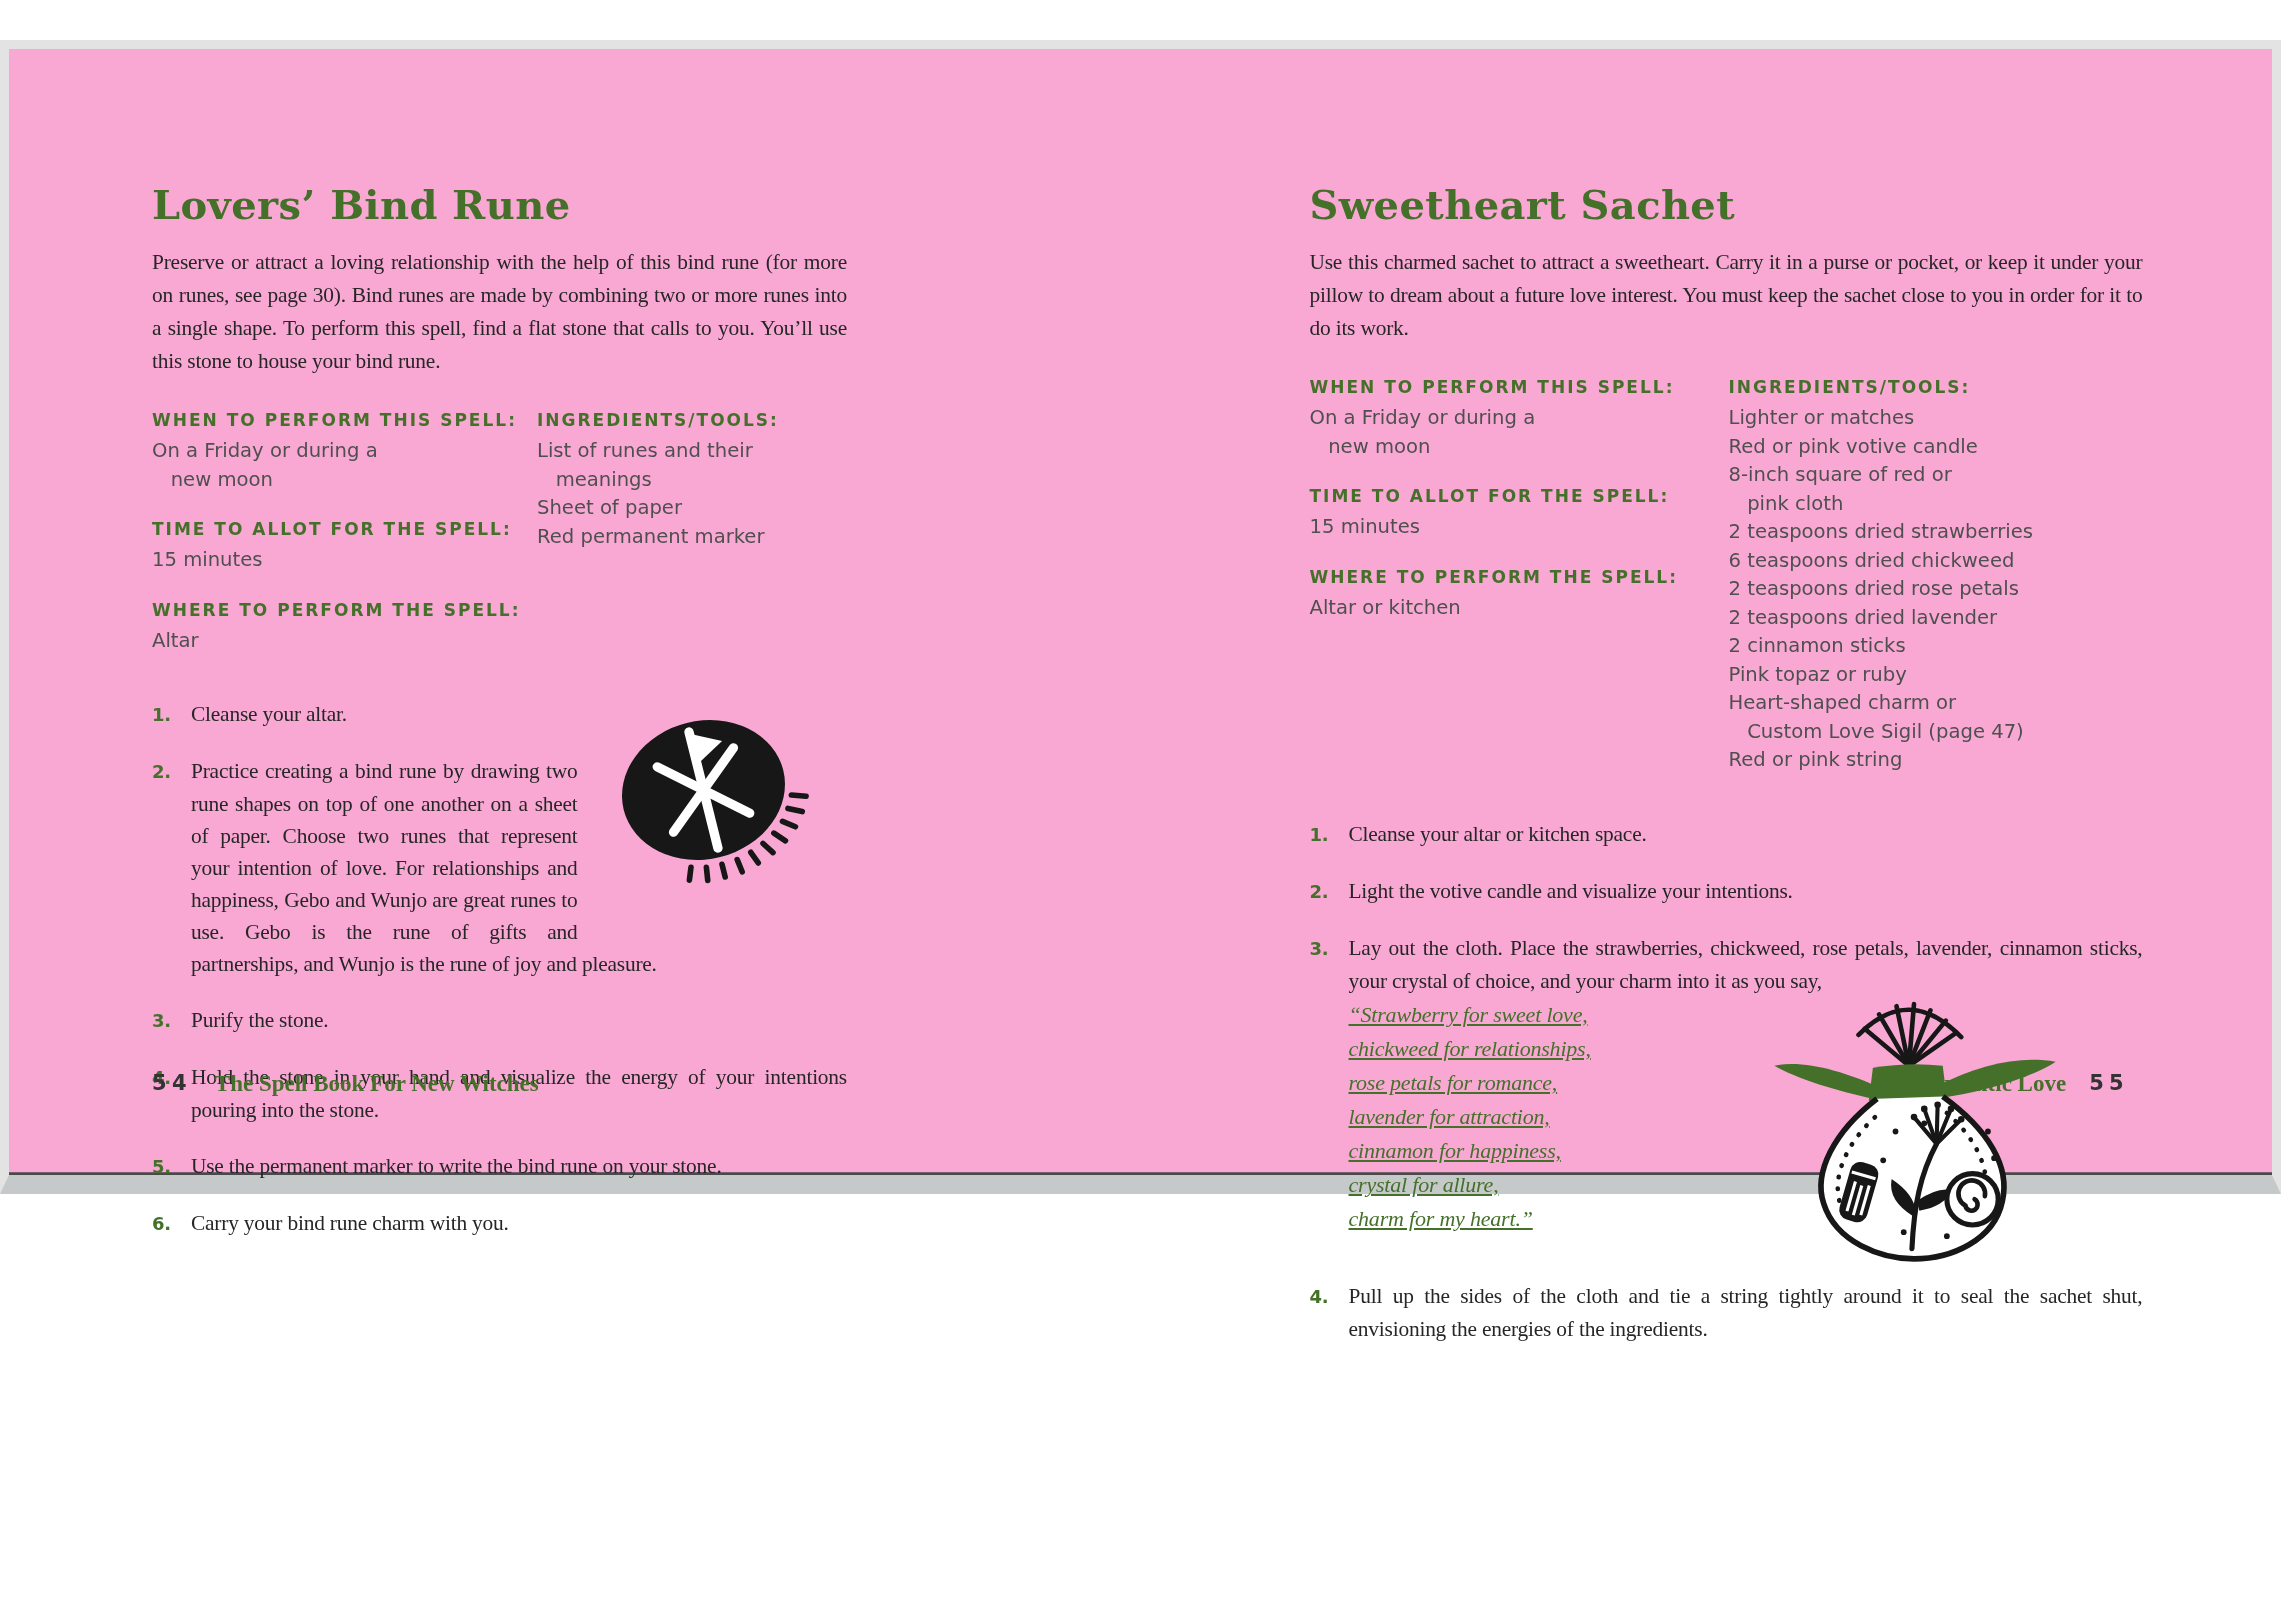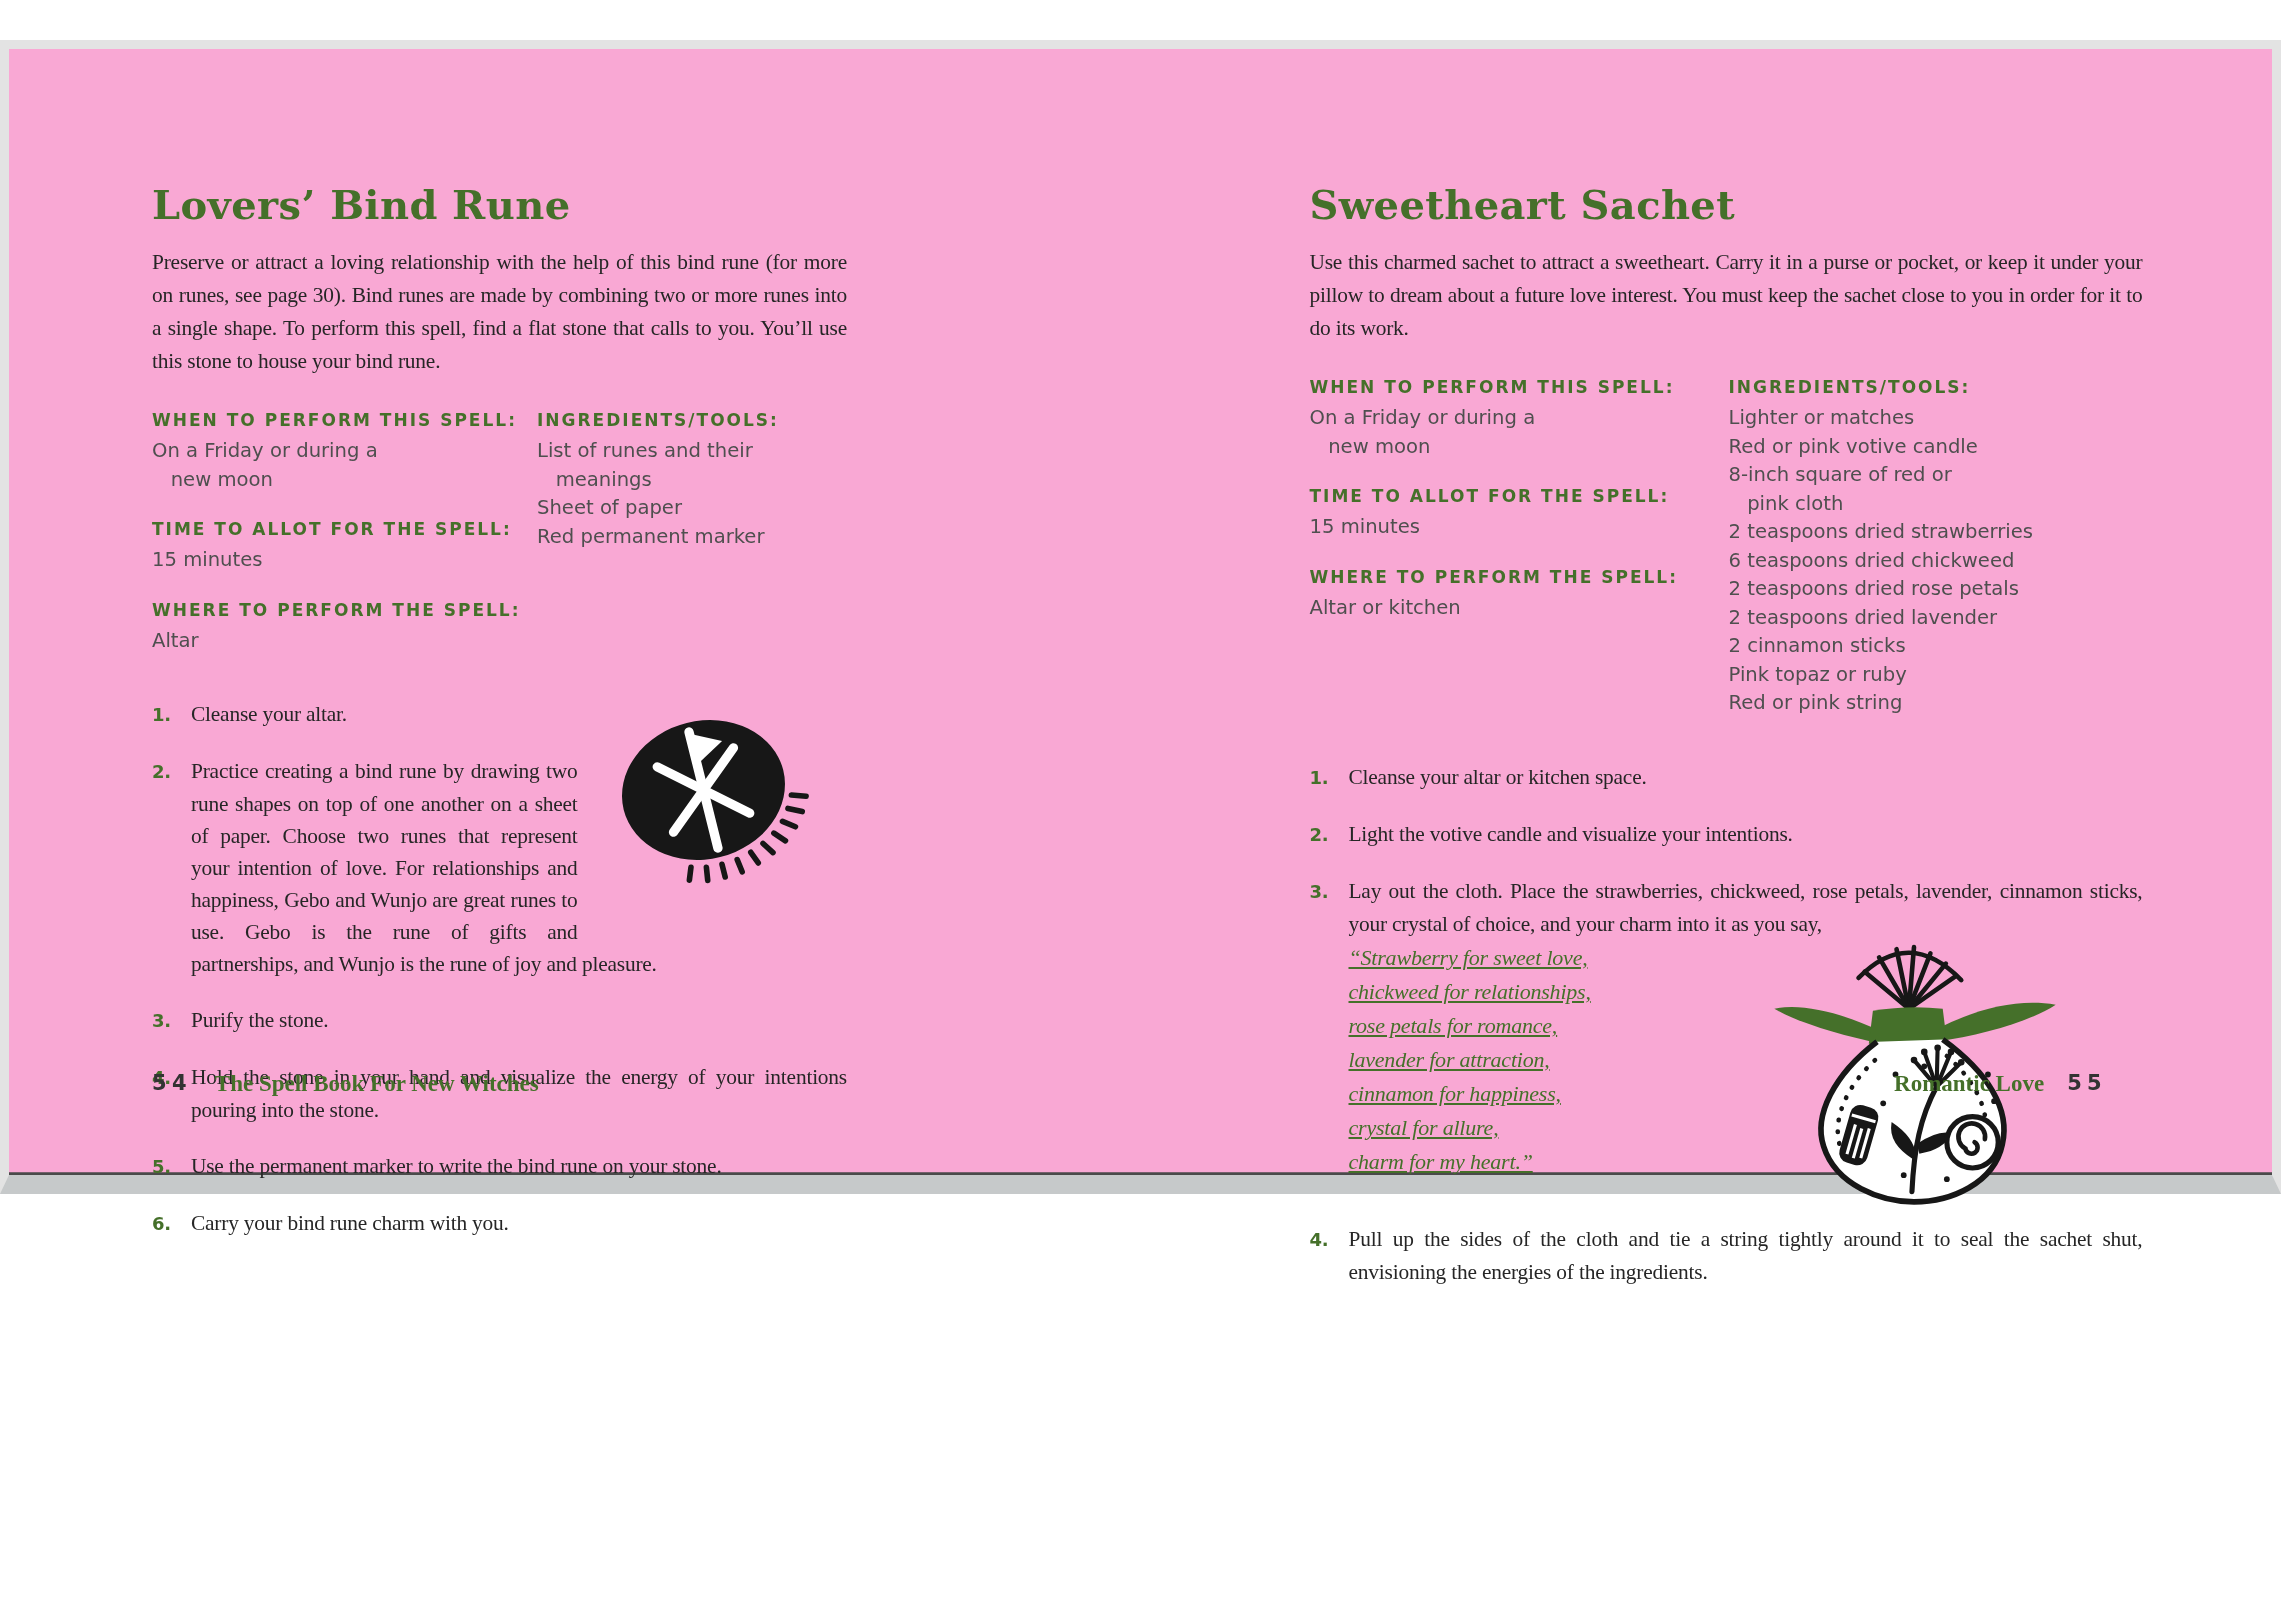--- a/index.html
+++ b/index.html
@@ -106,21 +106,21 @@
     margin:1.8px 59px 12.5px 23px;
   }
 
   .footer {
     position:absolute;
     bottom:78px;
     font-size:22px;
     white-space:nowrap;
   }
   .footer-left  { left:143px; }
-  .footer-right { right:165px; text-align:left; }
+  .footer-right { right:143px; text-align:left; }
   .folio {
     font-family:"DejaVu Sans", sans-serif;
     font-weight:700;
     font-size:21px;
     letter-spacing:5.3px;
     color:#333333;
     vertical-align:0.9px;
   }
   .running-title {
     font-family:Liberation Serif, serif;
@@ -239,20 +239,22 @@
           <div class="ingredient">Lighter or matches</div>
           <div class="ingredient">Red or pink votive candle</div>
           <div class="ingredient">8-inch square of red or
    pink cloth</div>
           <div class="ingredient">2 teaspoons dried strawberries</div>
           <div class="ingredient">6 teaspoons dried chickweed</div>
           <div class="ingredient">2 teaspoons dried rose petals</div>
           <div class="ingredient">2 teaspoons dried lavender</div>
           <div class="ingredient">2 cinnamon sticks</div>
           <div class="ingredient">Pink topaz or ruby</div>
+          <div class="ingredient">Heart-shaped charm or
+   Custom Love Sigil (page 47)</div>
           <div class="ingredient">Red or pink string</div>
         </div>
       </div>
 
       <div class="steps">
         <div class="step"><span class="step-num">1.</span><span class="step-text">Cleanse your altar or kitchen space.</span></div>
         <div class="step"><span class="step-num">2.</span><span class="step-text">Light the votive candle and visualize your intentions.</span></div>
 
         <div class="step">
           <span class="step-num">3.</span><span class="step-text">Lay out the cloth. Place the strawberries, chickweed, rose petals, lavender, cinnamon sticks, your crystal of choice, and your charm into it as you say,</span>

